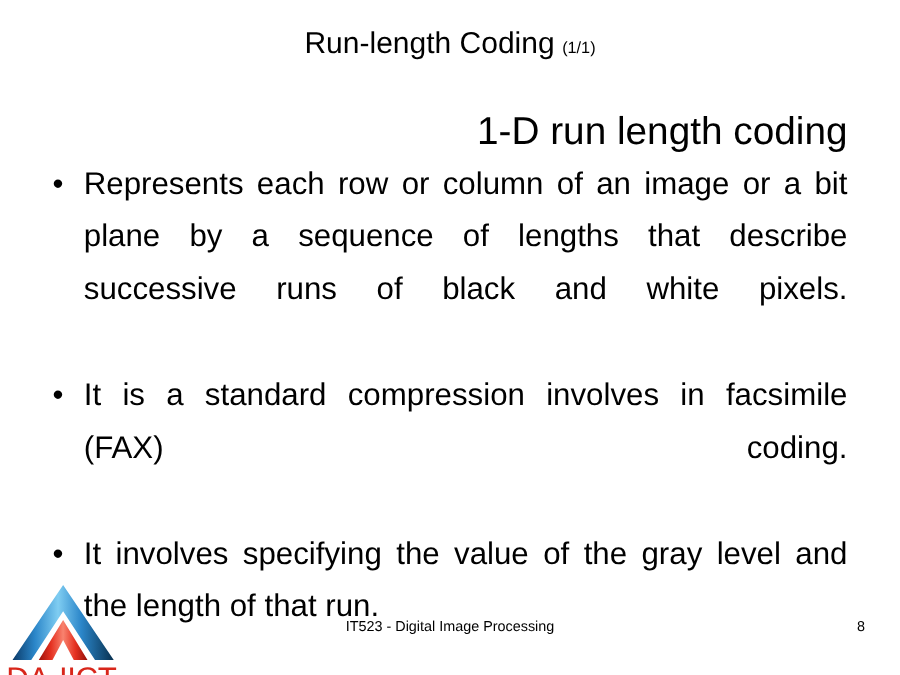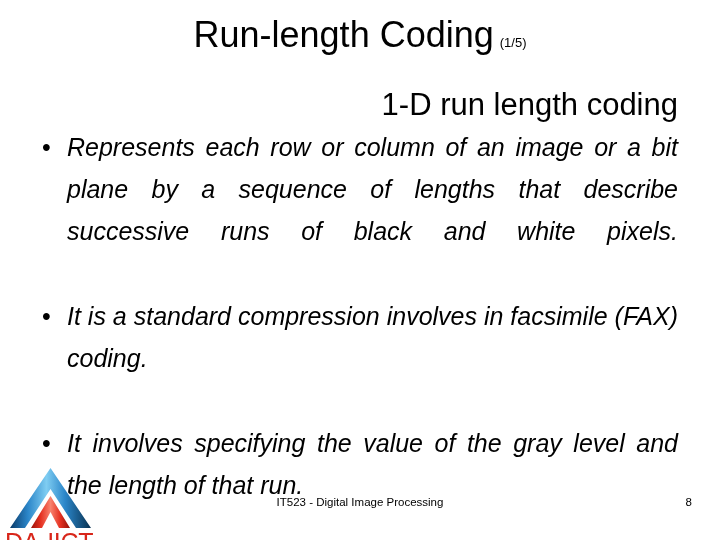--- a/index.html
+++ b/index.html
@@ -20,21 +20,21 @@
   
   .slide-title {
     position: absolute;
     left: 0;
     top: 18px;
     width: 720px;
     text-align: center;
     white-space: nowrap;
   }
   .slide-title .title-main {
-    font-size: 36px;
+    font-size: 24px;
     line-height: 34px;
     letter-spacing: 0px;
   }
   .slide-title .title-part {
     font-size: 13px;
     vertical-align: baseline;
     margin-left: 6px;
   }
 
   
@@ -63,21 +63,20 @@
   .bullet-row .bullet-mark {
     position: absolute;
     left: 9px;
     top: 0;
     font-size: 25px;
     line-height: 42px;
   }
   
   .bullet-row .bullet-text {
     display: block;
-    font-style: italic;
   }
   .bullet-row.justified .bullet-text {
     text-align: justify;
   }
   .bullet-row.justified .bullet-text::after {
     content: "";
     display: inline-block;
     width: 100%;
   }
 
@@ -107,21 +106,21 @@
     top: 464px;
     width: 104px;
     height: 90px;
   }
   .logo svg { display: block; }
 </style>
 </head>
 <body>
 
 <div class="slide-title">
-  <span class="title-main">Run-length Coding</span><span class="title-part">(1/5)</span>
+  <span class="title-main">Run-length Coding</span><span class="title-part">(1/1)</span>
 </div>
 
 <div class="body-block">
 
   <div class="lead-line">1-D run length coding</div>
 
   <div class="bullet-row justified">
     <span class="bullet-mark">•</span>
     <span class="bullet-text">Represents each row or column of an image or a bit plane by a sequence of lengths that describe successive runs of black and white pixels.</span>
   </div>

